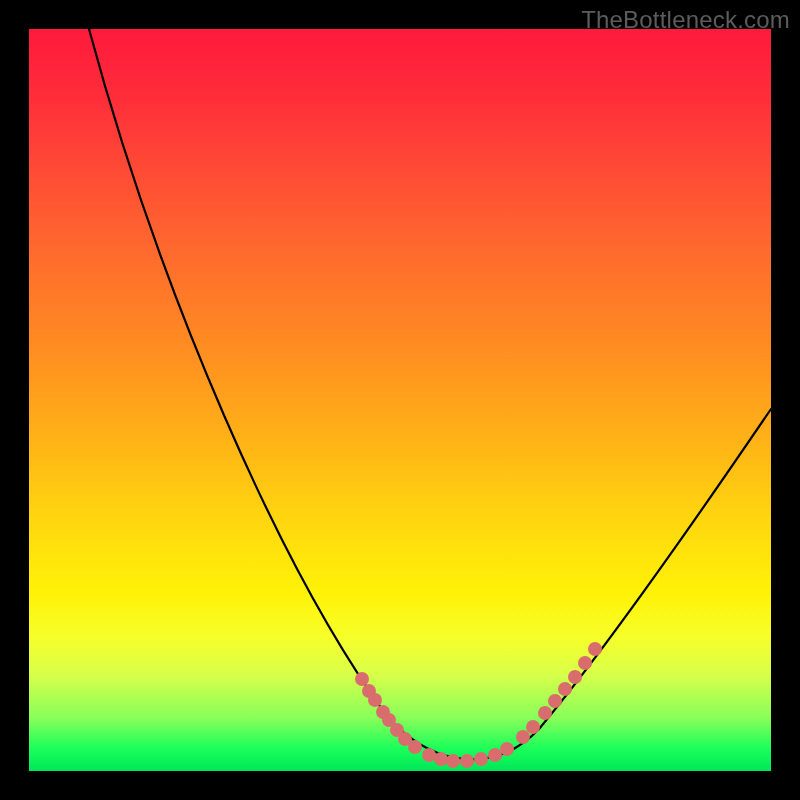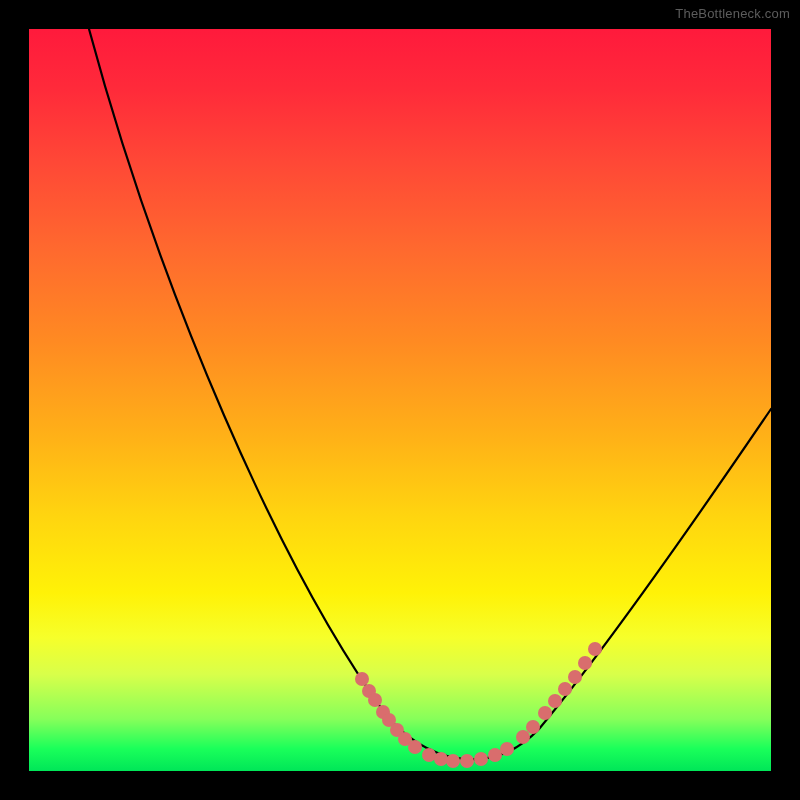--- a/index.html
+++ b/index.html
@@ -41,21 +41,21 @@
       #86ff5a 93%,
       #1aff5a 97%,
       #00e658 100%
     );
   }
   .watermark {
     position: absolute;
     top: 6px;
     right: 10px;
     color: #5c5c5c;
-    font-size: 13px;
+    font-size: 24px;
     letter-spacing: 0.2px;
     font-weight: 400;
   }
   svg.curve {
     position: absolute;
     left: 0;
     top: 0;
     width: 742px;
     height: 742px;
     overflow: visible;

